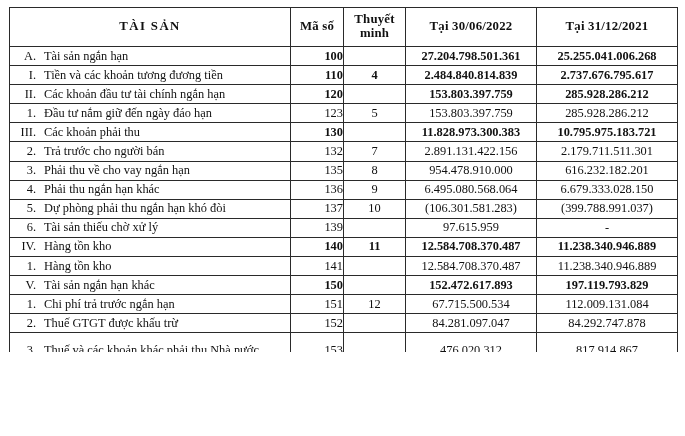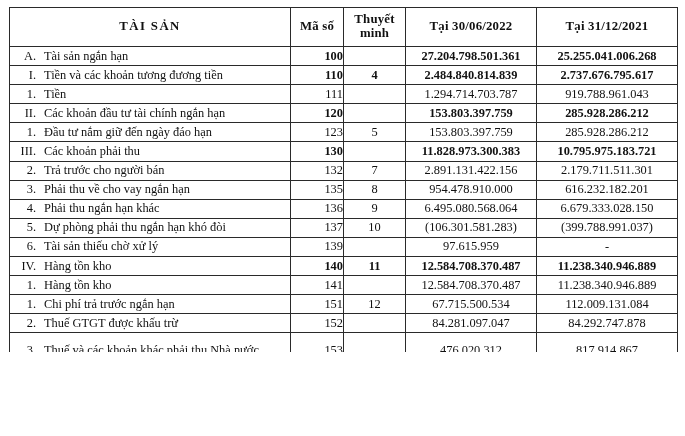--- a/index.html
+++ b/index.html
@@ -107,27 +107,20 @@
           <td class="val">27.204.798.501.361</td>
           <td class="val">25.255.041.006.268</td>
         </tr>
         <tr class="grp">
           <td class="lbl"><span class="idx">I.</span><span class="txt">Tiền và các khoản tương đương tiền</span></td>
           <td class="code">110</td>
           <td class="note">4</td>
           <td class="val">2.484.840.814.839</td>
           <td class="val">2.737.676.795.617</td>
         </tr>
-        <tr>
-          <td class="lbl"><span class="idx">1.</span><span class="txt">Tiền</span></td>
-          <td class="code">111</td>
-          <td class="note"></td>
-          <td class="val">1.294.714.703.787</td>
-          <td class="val">919.788.961.043</td>
-        </tr>
         <tr class="grp">
           <td class="lbl"><span class="idx">II.</span><span class="txt">Các khoản đầu tư tài chính ngắn hạn</span></td>
           <td class="code">120</td>
           <td class="note"></td>
           <td class="val">153.803.397.759</td>
           <td class="val">285.928.286.212</td>
         </tr>
         <tr>
           <td class="lbl"><span class="idx">1.</span><span class="txt">Đầu tư nắm giữ đến ngày đáo hạn</span></td>
           <td class="code">123</td>
@@ -184,20 +177,27 @@
           <td class="val">12.584.708.370.487</td>
           <td class="val">11.238.340.946.889</td>
         </tr>
         <tr>
           <td class="lbl"><span class="idx">1.</span><span class="txt">Hàng tồn kho</span></td>
           <td class="code">141</td>
           <td class="note"></td>
           <td class="val">12.584.708.370.487</td>
           <td class="val">11.238.340.946.889</td>
         </tr>
+        <tr class="grp">
+          <td class="lbl"><span class="idx">V.</span><span class="txt">Tài sản ngắn hạn khác</span></td>
+          <td class="code">150</td>
+          <td class="note"></td>
+          <td class="val">152.472.617.893</td>
+          <td class="val">197.119.793.829</td>
+        </tr>
         <tr>
           <td class="lbl"><span class="idx">1.</span><span class="txt">Chi phí trả trước ngắn hạn</span></td>
           <td class="code">151</td>
           <td class="note">12</td>
           <td class="val">67.715.500.534</td>
           <td class="val">112.009.131.084</td>
         </tr>
         <tr>
           <td class="lbl"><span class="idx">2.</span><span class="txt">Thuế GTGT được khấu trừ</span></td>
           <td class="code">152</td>

